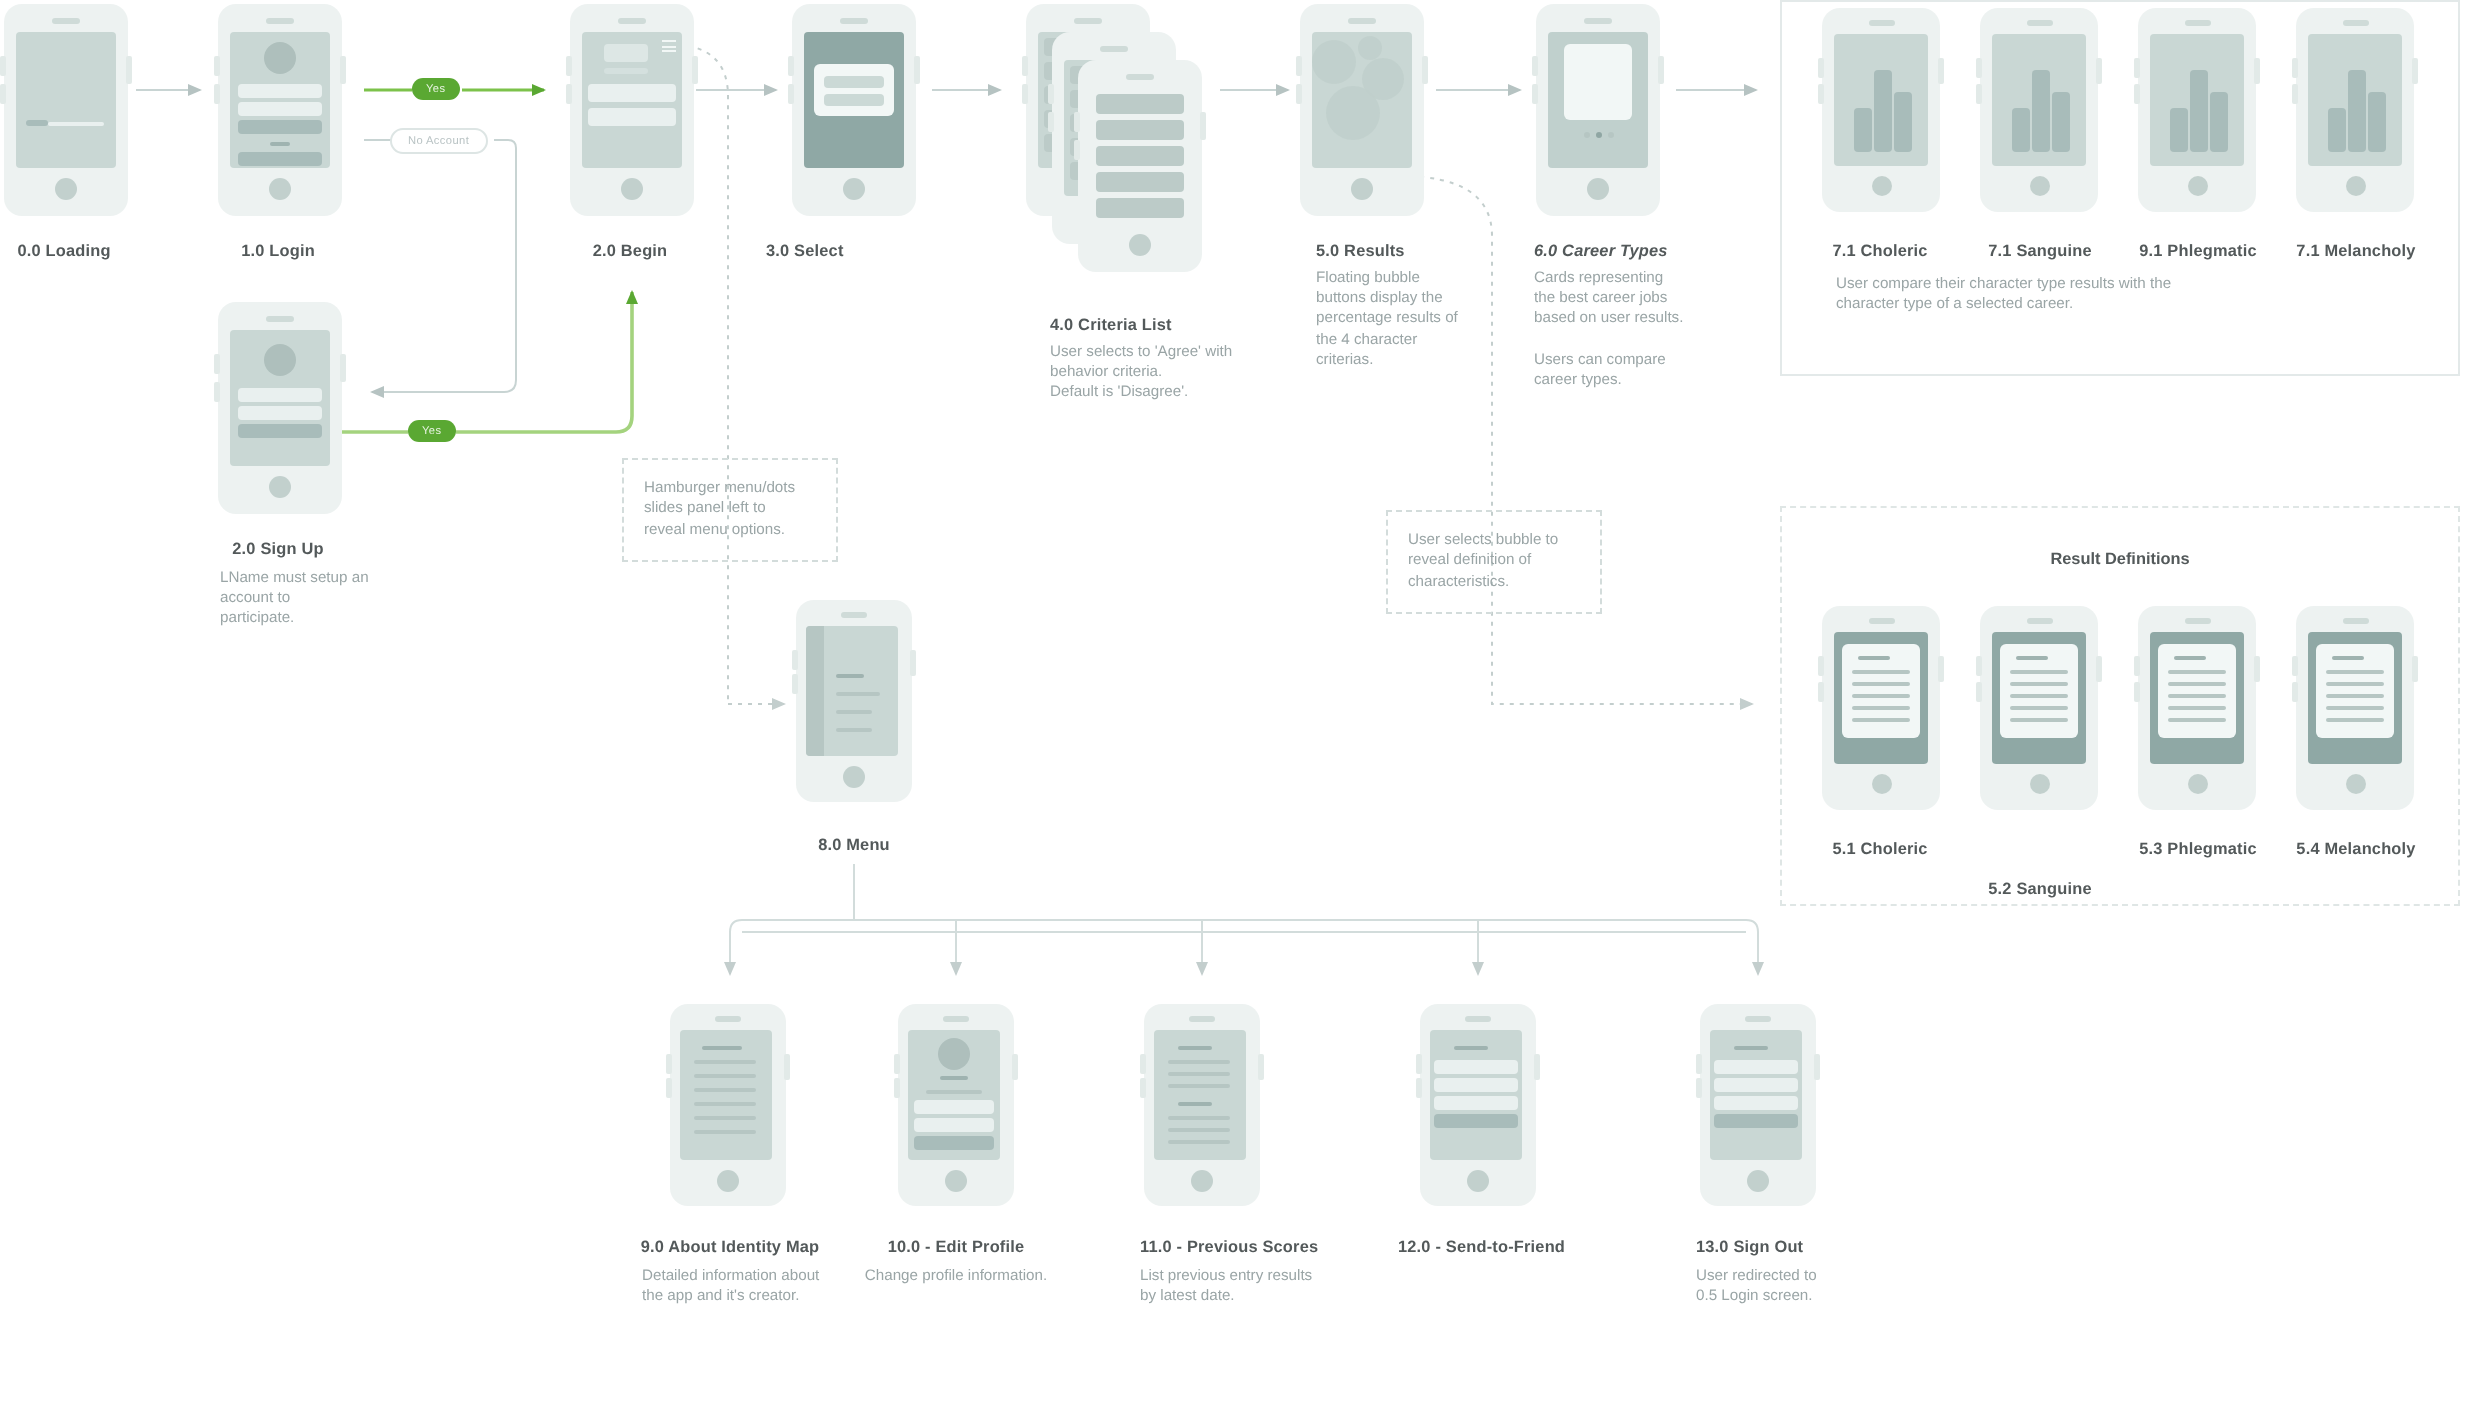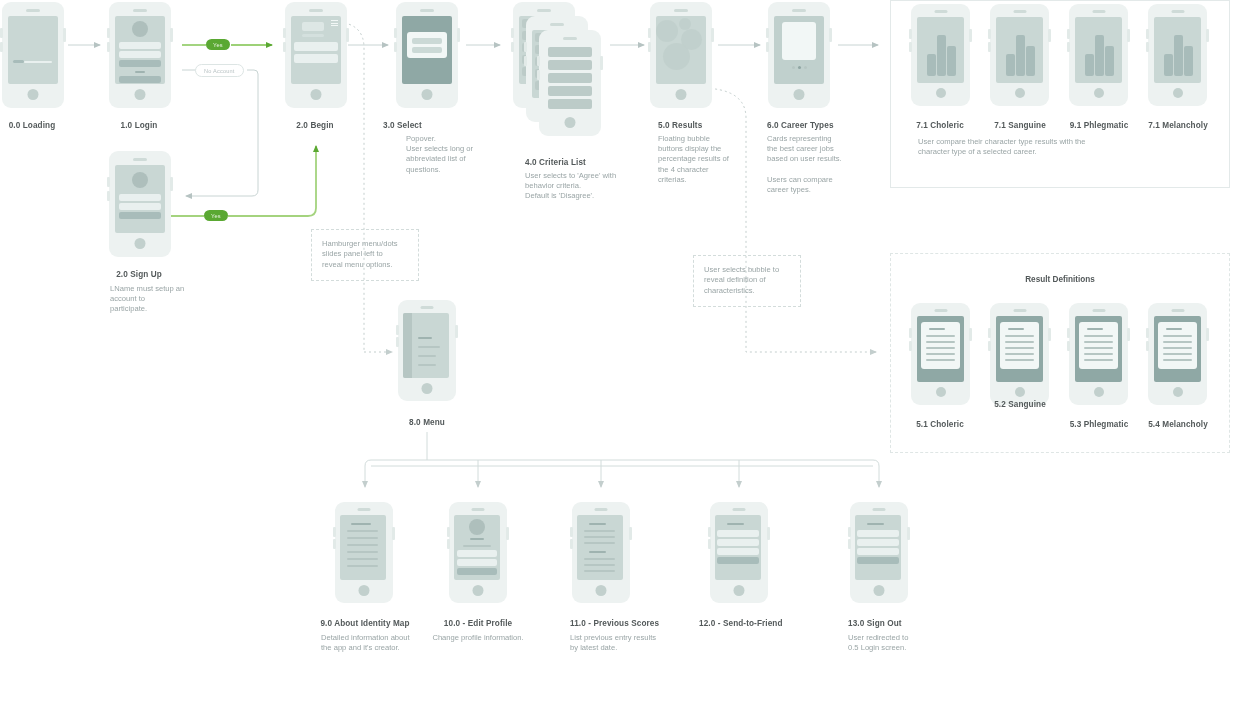--- a/index.html
+++ b/index.html
@@ -305,24 +305,20 @@
     <div class="speaker" style="top:7px; width:14px; height:2.5px;"></div>
     <div class="screen" style="left:6px; top:14px; width:50px; height:68px; border-radius:2px; background:#8fa8a5;">
       <div class="panelwhite" style="left:5px; top:16px; width:40px; height:26px;">
         <div class="bar" style="left:5px; top:6px; width:30px; height:6px; background:#cbd9d6;"></div>
         <div class="bar" style="left:5px; top:15px; width:30px; height:6px; background:#cbd9d6;"></div>
       </div>
     </div>
     <div class="home" style="top:87px; width:11px; height:11px;"></div>
   </div>
   <div class="label" style="left:383px; top:121px;">3.0 Select</div>
-  <div class="desc" style="left:406px; top:134px; width:110px;">Popover.
-User selects long or
-abbreviated list of
-questions.</div>
 
   <div class="phone" style="left:513px; top:2px; width:62px; height:106px;">
     <div class="sidebtn" style="left:-2px; top:26px; width:3px; height:10px;"></div>
     <div class="sidebtn" style="left:-2px; top:40px; width:3px; height:10px;"></div>
     <div class="speaker" style="top:7px; width:14px; height:2.5px;"></div>
     <div class="screen" style="left:6px; top:14px; width:50px; height:68px; border-radius:2px;">
       <div class="bar mid" style="left:3px; top:3px; width:44px; height:9px;"></div>
       <div class="bar mid" style="left:3px; top:15px; width:44px; height:9px;"></div>
       <div class="bar mid" style="left:3px; top:27px; width:44px; height:9px;"></div>
       <div class="bar mid" style="left:3px; top:39px; width:44px; height:9px;"></div>
@@ -388,21 +384,21 @@
     <div class="screen" style="left:6px; top:14px; width:50px; height:68px; border-radius:2px; background:#c0d0cd;">
       <div class="panelwhite" style="left:8px; top:6px; width:34px; height:38px;"></div>
       <div class="dots3" style="left:18px; top:50px;">
         <b></b>
           <b class="on"></b>
           <b></b>
       </div>
     </div>
     <div class="home" style="top:87px; width:11px; height:11px;"></div>
   </div>
-  <div class="label" style="left:767px; top:121px;">6.0 Career Types</div>
+  <div class="label" style="left:767px; top:121px;font-style:italic;">6.0 Career Types</div>
   <div class="desc" style="left:767px; top:134px; width:92px;">Cards representing
 the best career jobs
 based on user results.
 
 Users can compare
 career types.</div>
 
   <div class="group" style="left:890px; top:0px; width:340px; height:188px;"></div>
 
   <div class="phone" style="left:911px; top:4px; width:59px; height:102px;">
@@ -496,21 +492,21 @@
         <div class="bar line s" style="left:8px; top:6px; width:16px;"></div>
         <div class="bar line" style="left:5px; top:13px; width:29px;"></div>
         <div class="bar line" style="left:5px; top:19px; width:29px;"></div>
         <div class="bar line" style="left:5px; top:25px; width:29px;"></div>
         <div class="bar line" style="left:5px; top:31px; width:29px;"></div>
         <div class="bar line" style="left:5px; top:37px; width:29px;"></div>
       </div>
     </div>
     <div class="home" style="top:84px; width:10px; height:10px;"></div>
   </div>
-  <div class="label ctr" style="left:1020px; top:400px;">5.2 Sanguine</div>
+  <div class="label ctr" style="left:1020px; top:440px;">5.2 Sanguine</div>
 
   <div class="phone" style="left:1069px; top:303px; width:59px; height:102px;">
     <div class="sidebtn" style="left:-2px; top:25px; width:3px; height:10px;"></div>
     <div class="sidebtn" style="left:-2px; top:38px; width:3px; height:10px;"></div>
     <div class="sidebtn right" style="right:-2px; top:25px; width:3px; height:13px;"></div>
     <div class="speaker" style="top:6px; width:13px; height:2.5px;"></div>
     <div class="screen" style="left:6px; top:13px; width:47px; height:66px; border-radius:2px; background:#8fa8a5;">
       <div class="panelwhite" style="left:4px; top:6px; width:39px; height:47px; background:#f2f7f6;">
         <div class="bar line s" style="left:8px; top:6px; width:16px;"></div>
         <div class="bar line" style="left:5px; top:13px; width:29px;"></div>

